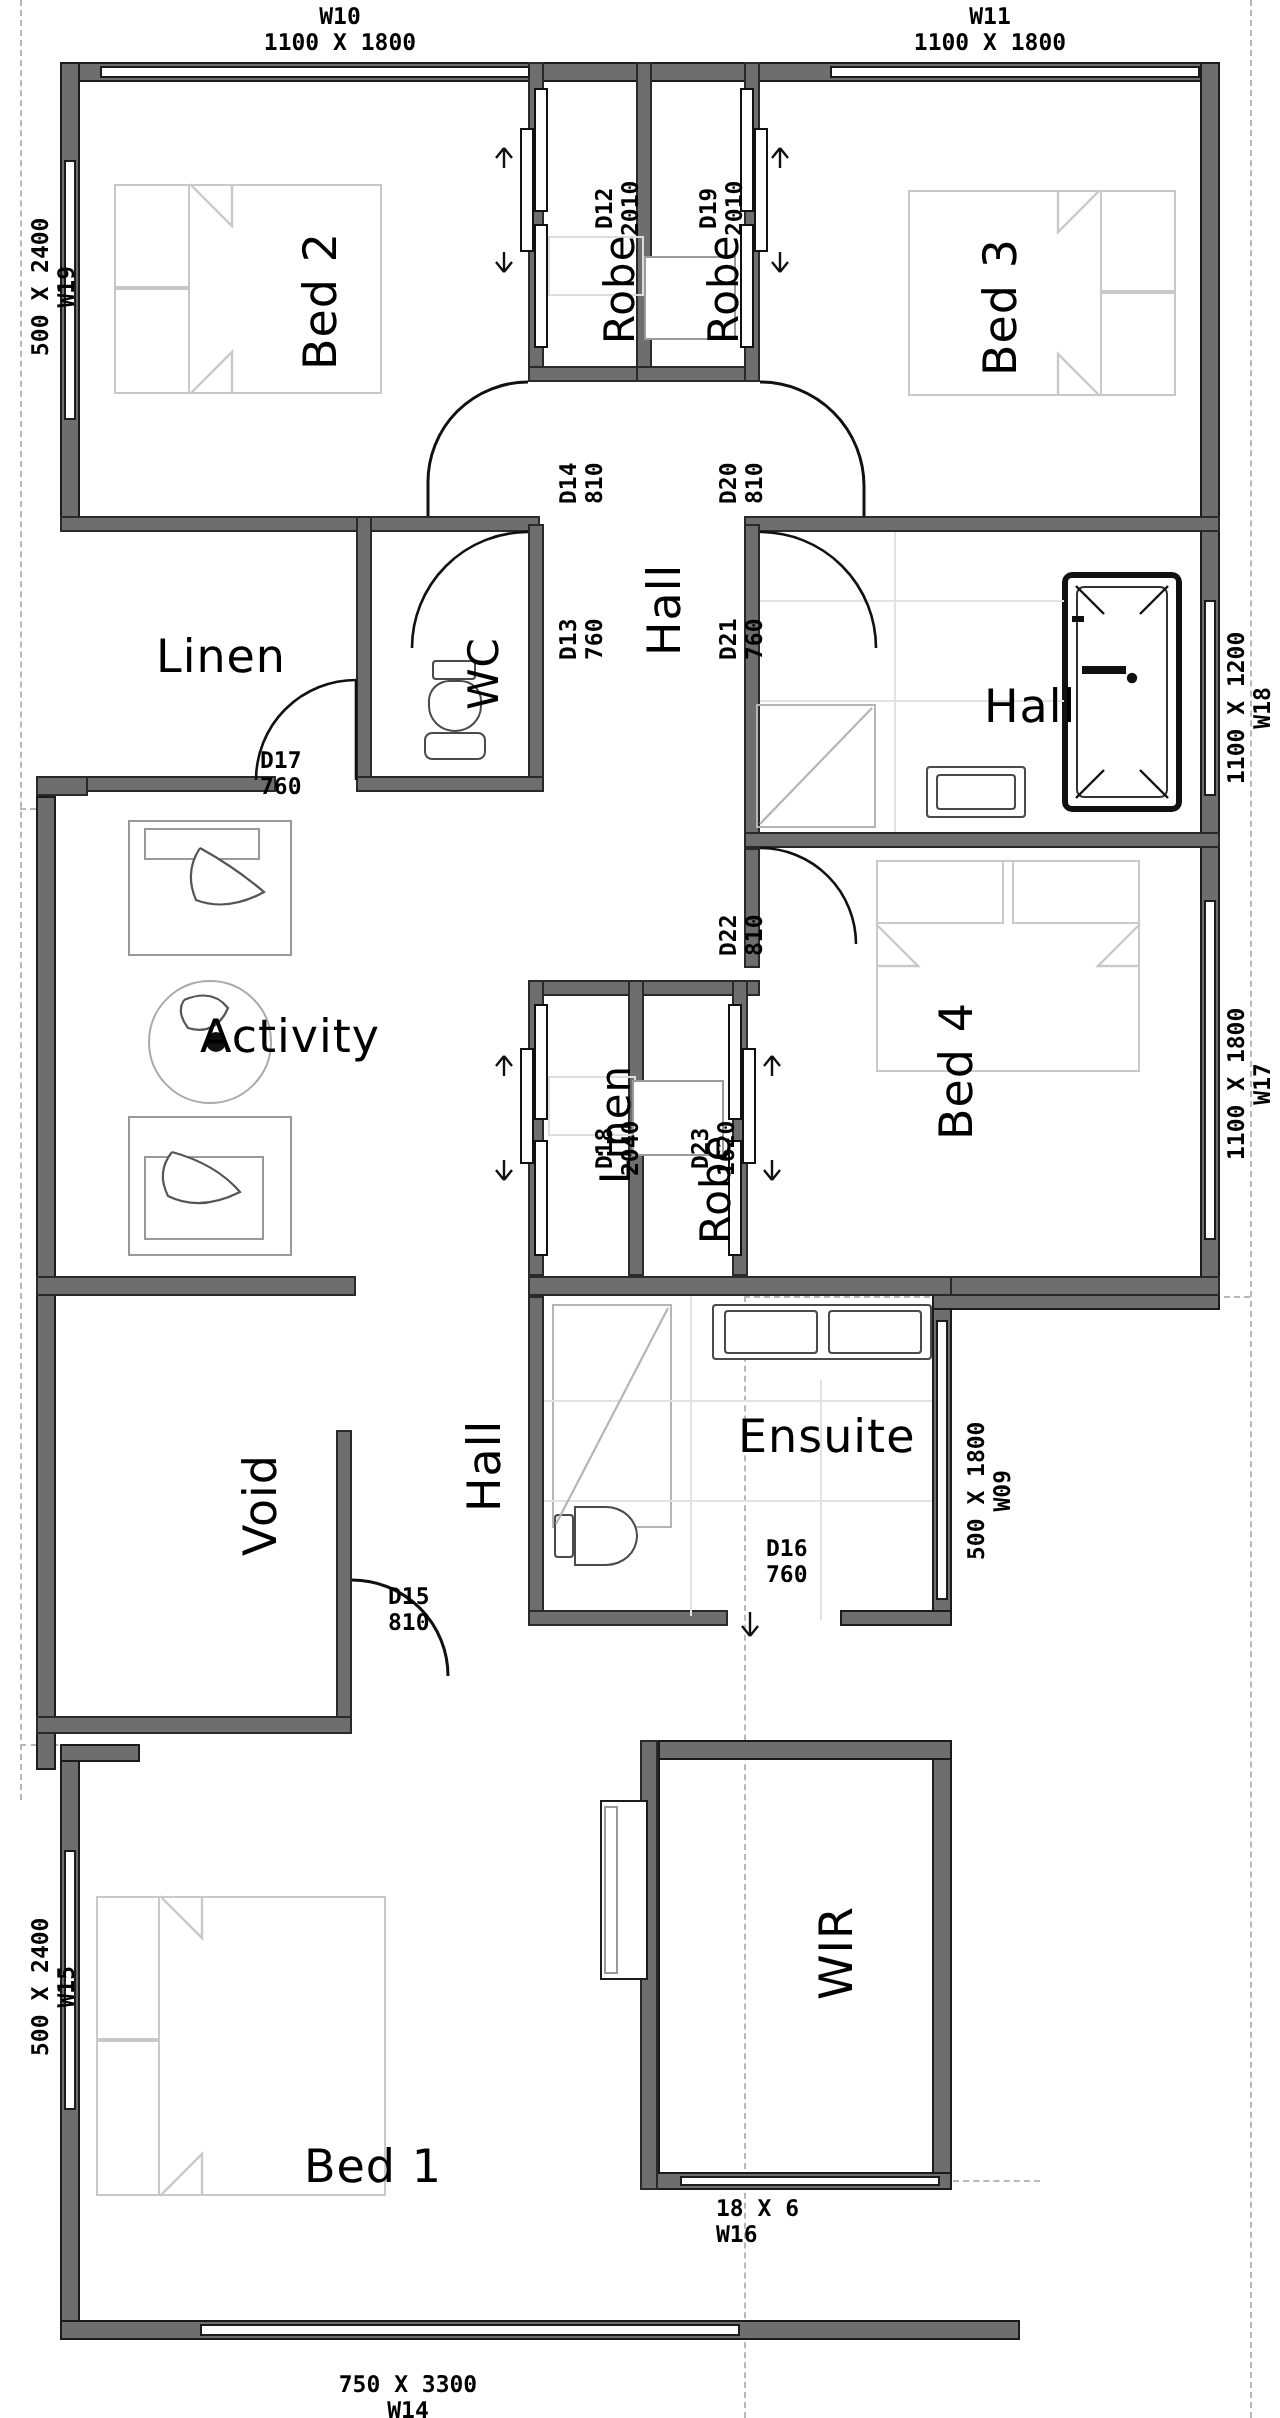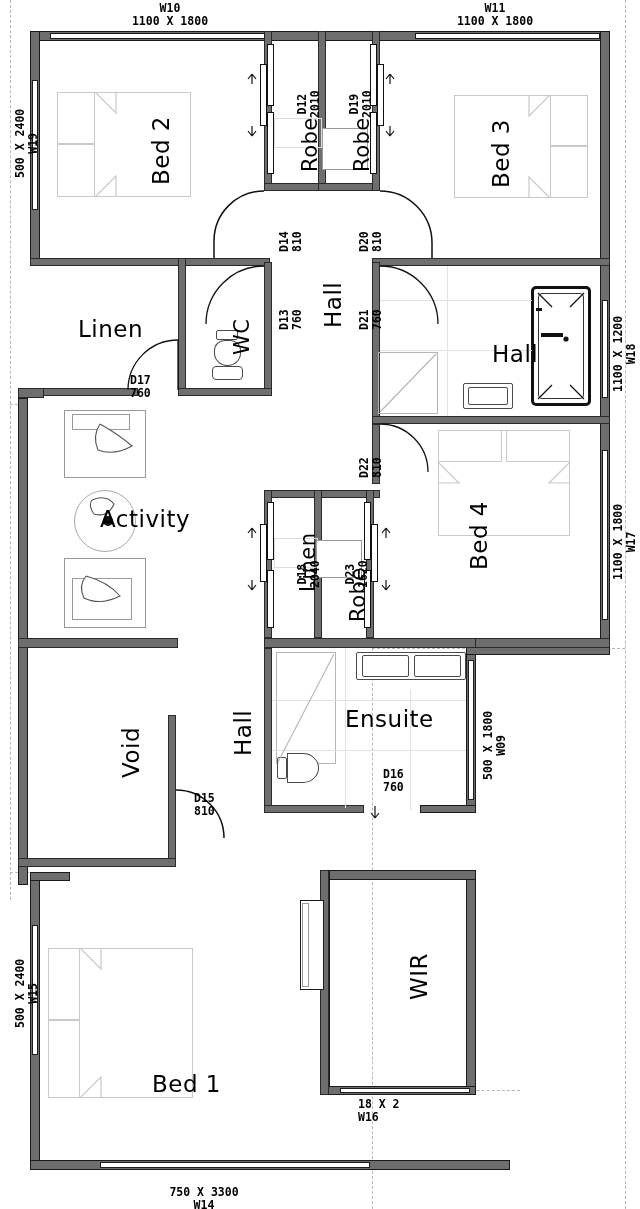--- a/index.html
+++ b/index.html
@@ -234,21 +234,21 @@
       <path d="M386,580 l0,10 M386,590 l-4,-5 M386,590 l4,-5"></path>
       <path d="M375,806 l0,12 M375,818 l-4,-5 M375,818 l4,-5"></path>
     </g>
   </svg>
 
   <div class="rlabel rot" style="left:150px;top:185px;">Bed 2</div>
   <div class="rlabel rot" style="left:490px;top:188px;">Bed 3</div>
   <div class="rlabel rot" style="left:468px;top:570px;">Bed 4</div>
   <div class="rlabel" style="left:152px;top:1073px;">Bed 1</div>
   <div class="rlabel rot" style="left:492px;top:343px;transform:rotate(0deg);">Hall</div>
-  <div class="rlabel" style="left:345px;top:708px;">Ensuite</div>
+  <div class="rlabel" style="left:345px;top:708px;padding-left:24px;">Ensuite</div>
   <div class="rlabel rot" style="left:408px;top:1000px;">WIR</div>
   <div class="rlabel rot" style="left:232px;top:355px;font-size:21px;">WC</div>
   <div class="rlabel" style="left:78px;top:318px;">Linen</div>
   <div class="rlabel rot" style="left:298px;top:592px;font-size:21px;">Linen</div>
   <div class="rlabel rot" style="left:300px;top:172px;font-size:21px;">Robe</div>
   <div class="rlabel rot" style="left:352px;top:172px;font-size:21px;">Robe</div>
   <div class="rlabel rot" style="left:348px;top:622px;font-size:21px;">Robe</div>
   <div class="rlabel rot" style="left:322px;top:328px;">Hall</div>
   <div class="rlabel rot" style="left:232px;top:756px;">Hall</div>
   <div class="rlabel rot" style="left:120px;top:778px;">Void</div>
@@ -329,17 +329,17 @@
   </div>
   <div class="wlabel rotl" style="left:14px;top:1028px;">
     <span>500 X 2400</span><br>
     <span>W15</span>
   </div>
   <div class="wlabel" style="left:140px;top:1186px;width:128px;">
     <span>750 X 3300</span><br>
     <span>W14</span>
   </div>
   <div class="wlabel" style="left:358px;top:1098px;width:70px;text-align:left;">
-    <span>18 X 2</span><br>
+    <span>18 X 6</span><br>
     <span>W16</span>
   </div>
 
 </div>
 
 </body></html>

